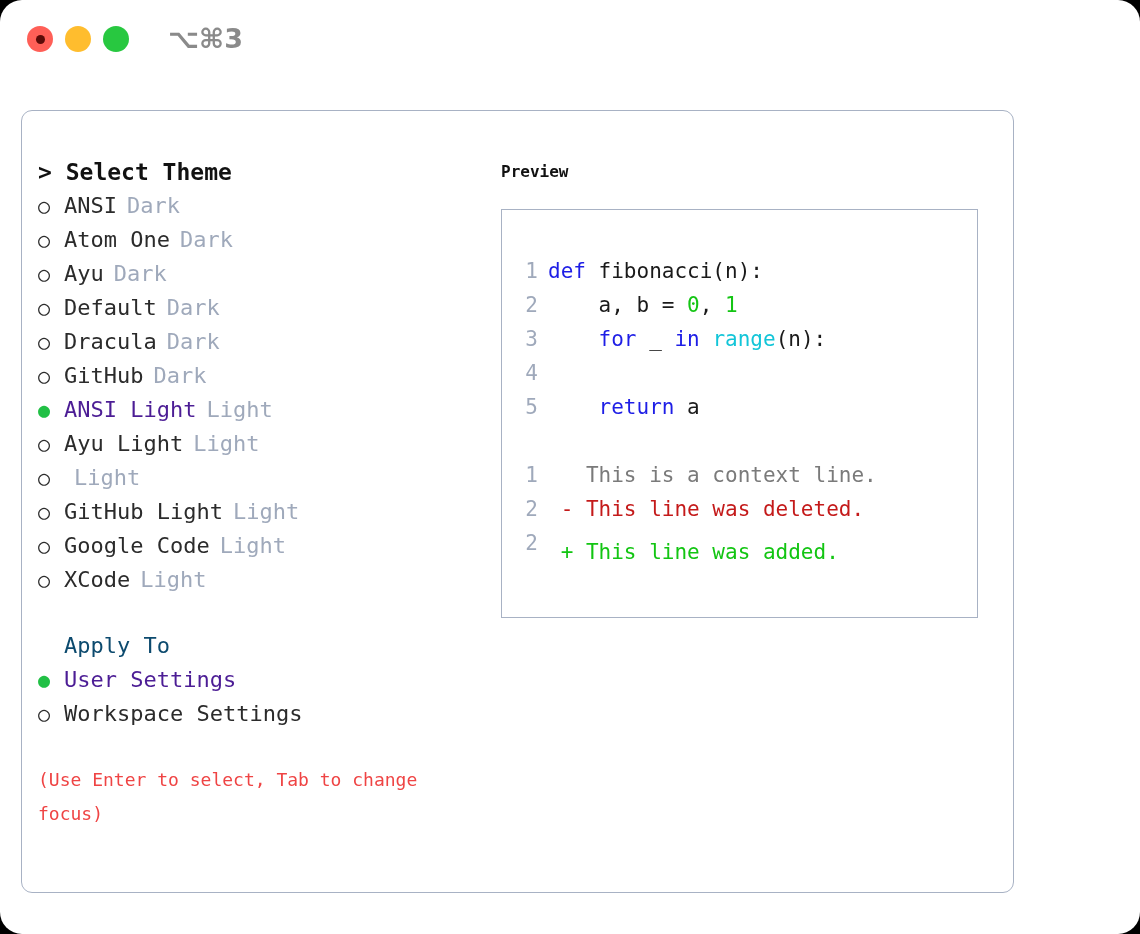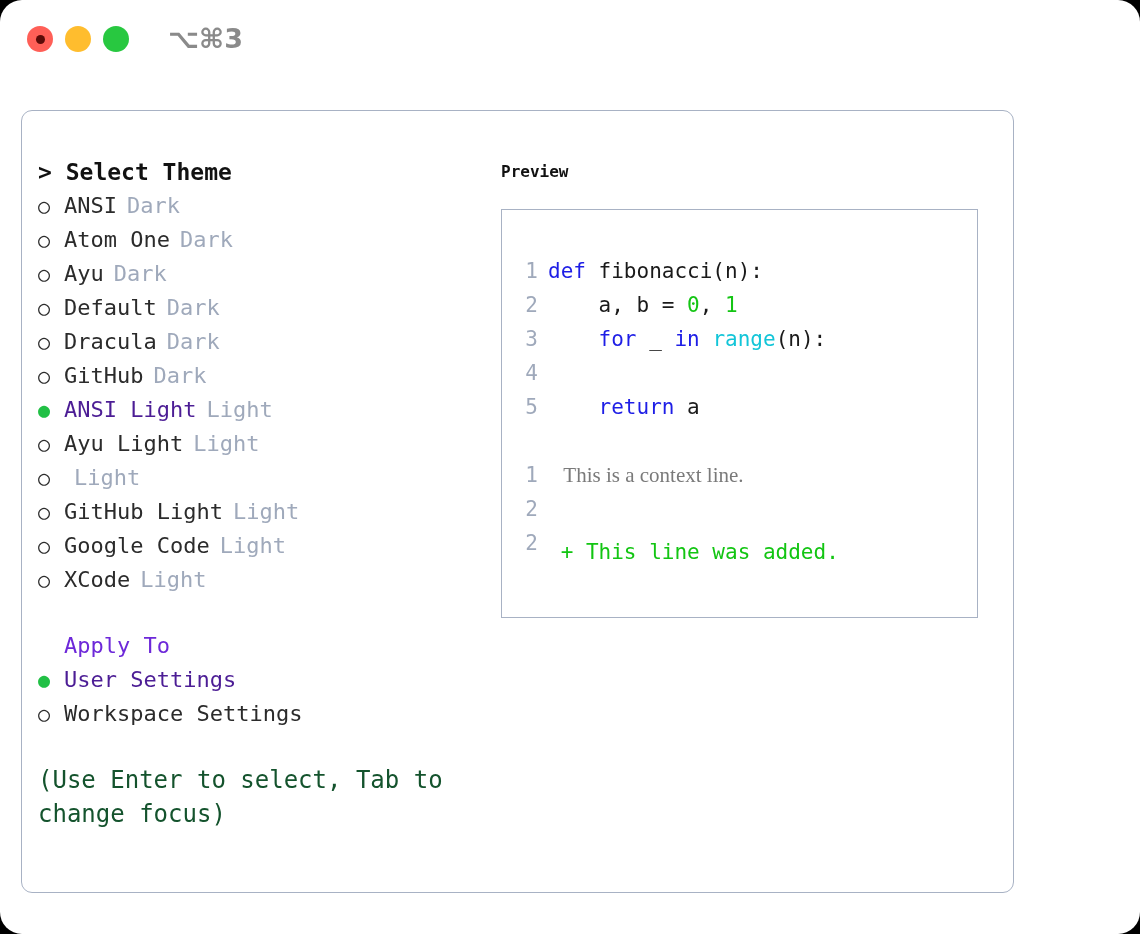--- a/index.html
+++ b/index.html
@@ -119,29 +119,29 @@
   .opt-row.selected .opt-name { color: #4c1d95; }
   .opt-kind {
     color: #9fa9bb;
     margin-left: 10px;
   }
 
   .apply-head {
     margin-top: 32px;
     margin-left: 26px;
     font-size: 22px;
-    color: #6d28d9;
+    color: #0c4a6e;
     line-height: 34px;
     white-space: pre;
   }
 
   .hint {
     margin-top: 32px;
-    font-size: 24px;
-    color: #14532d;
+    font-size: 18px;
+    color: #ef4444;
     line-height: 34px;
     width: 410px;
     white-space: pre-wrap;
   }
 
   
   .right-col {
     position: absolute;
     left: 479px;
     top: 44px;
@@ -180,21 +180,21 @@
     width: 22px;
     flex: 0 0 22px;
     text-align: right;
     margin-right: 10px;
   }
   .code-gap { height: 34px; }
   .tok-kw   { color: #1e1ee6; }
   .tok-fn   { color: #12c5d8; }
   .tok-num  { color: #14c514; }
   .tok-pl   { color: #1a1a1a; }
-  .diff-ctx { color: #7a7a7a; font-family: Liberation Serif, serif; }
+  .diff-ctx { color: #7a7a7a; }
   .diff-del { color: #c41a1a; }
   .diff-add { color: #12c512; margin-top: 9px; }
 </style>
 </head>
 <body>
 
 <div class="page">
 
   <div class="titlebar">
     <div class="traffic">
@@ -241,21 +241,21 @@
           <div id="code-lines">
               <div class="code-line"><span class="ln">1</span><span><span class="tok-kw">def</span><span class="tok-pl"> fibonacci(n):</span></span></div>
               <div class="code-line"><span class="ln">2</span><span><span class="tok-pl">    a, b = </span><span class="tok-num">0</span><span class="tok-pl">, </span><span class="tok-num">1</span></span></div>
               <div class="code-line"><span class="ln">3</span><span><span class="tok-pl">    </span><span class="tok-kw">for</span><span class="tok-pl"> _ </span><span class="tok-kw">in</span><span class="tok-pl"> </span><span class="tok-fn">range</span><span class="tok-pl">(n):</span></span></div>
               <div class="code-line"><span class="ln">4</span></div>
               <div class="code-line"><span class="ln">5</span><span><span class="tok-pl">    </span><span class="tok-kw">return</span><span class="tok-pl"> a</span></span></div>
             </div>
           <div class="code-gap"></div>
           <div id="diff-lines">
               <div class="code-line"><span class="ln">1</span><span class="diff-ctx">   This is a context line.</span></div>
-              <div class="code-line"><span class="ln">2</span></div>
+              <div class="code-line"><span class="ln">2</span><span class="diff-del"> - This line was deleted.</span></div>
               <div class="code-line"><span class="ln">2</span><span class="diff-add"> + This line was added.</span></div>
             </div>
         </div>
       </div>
     </div>
 
   </div>
 </div>
 
 </body></html>

